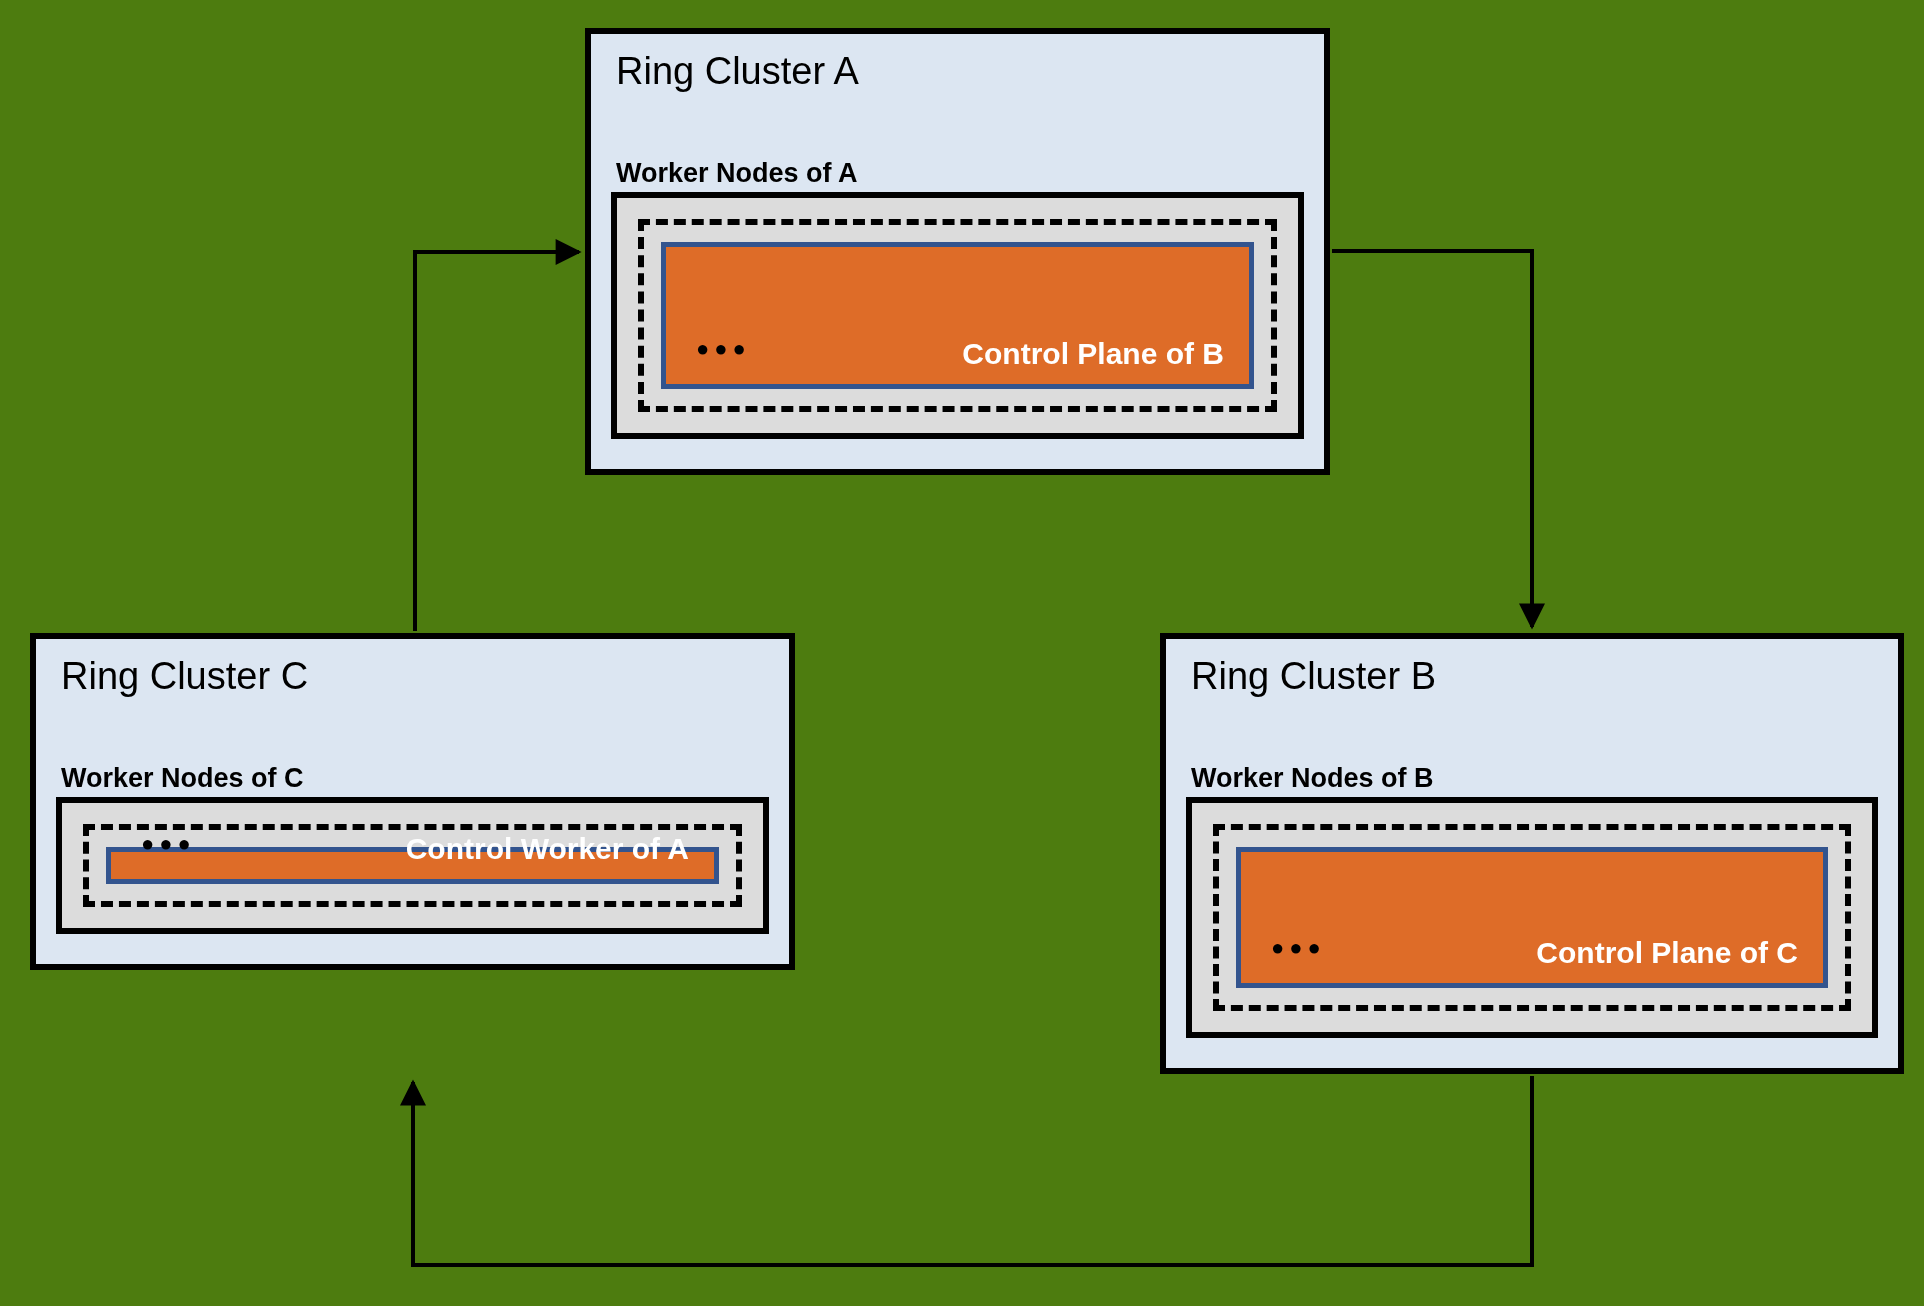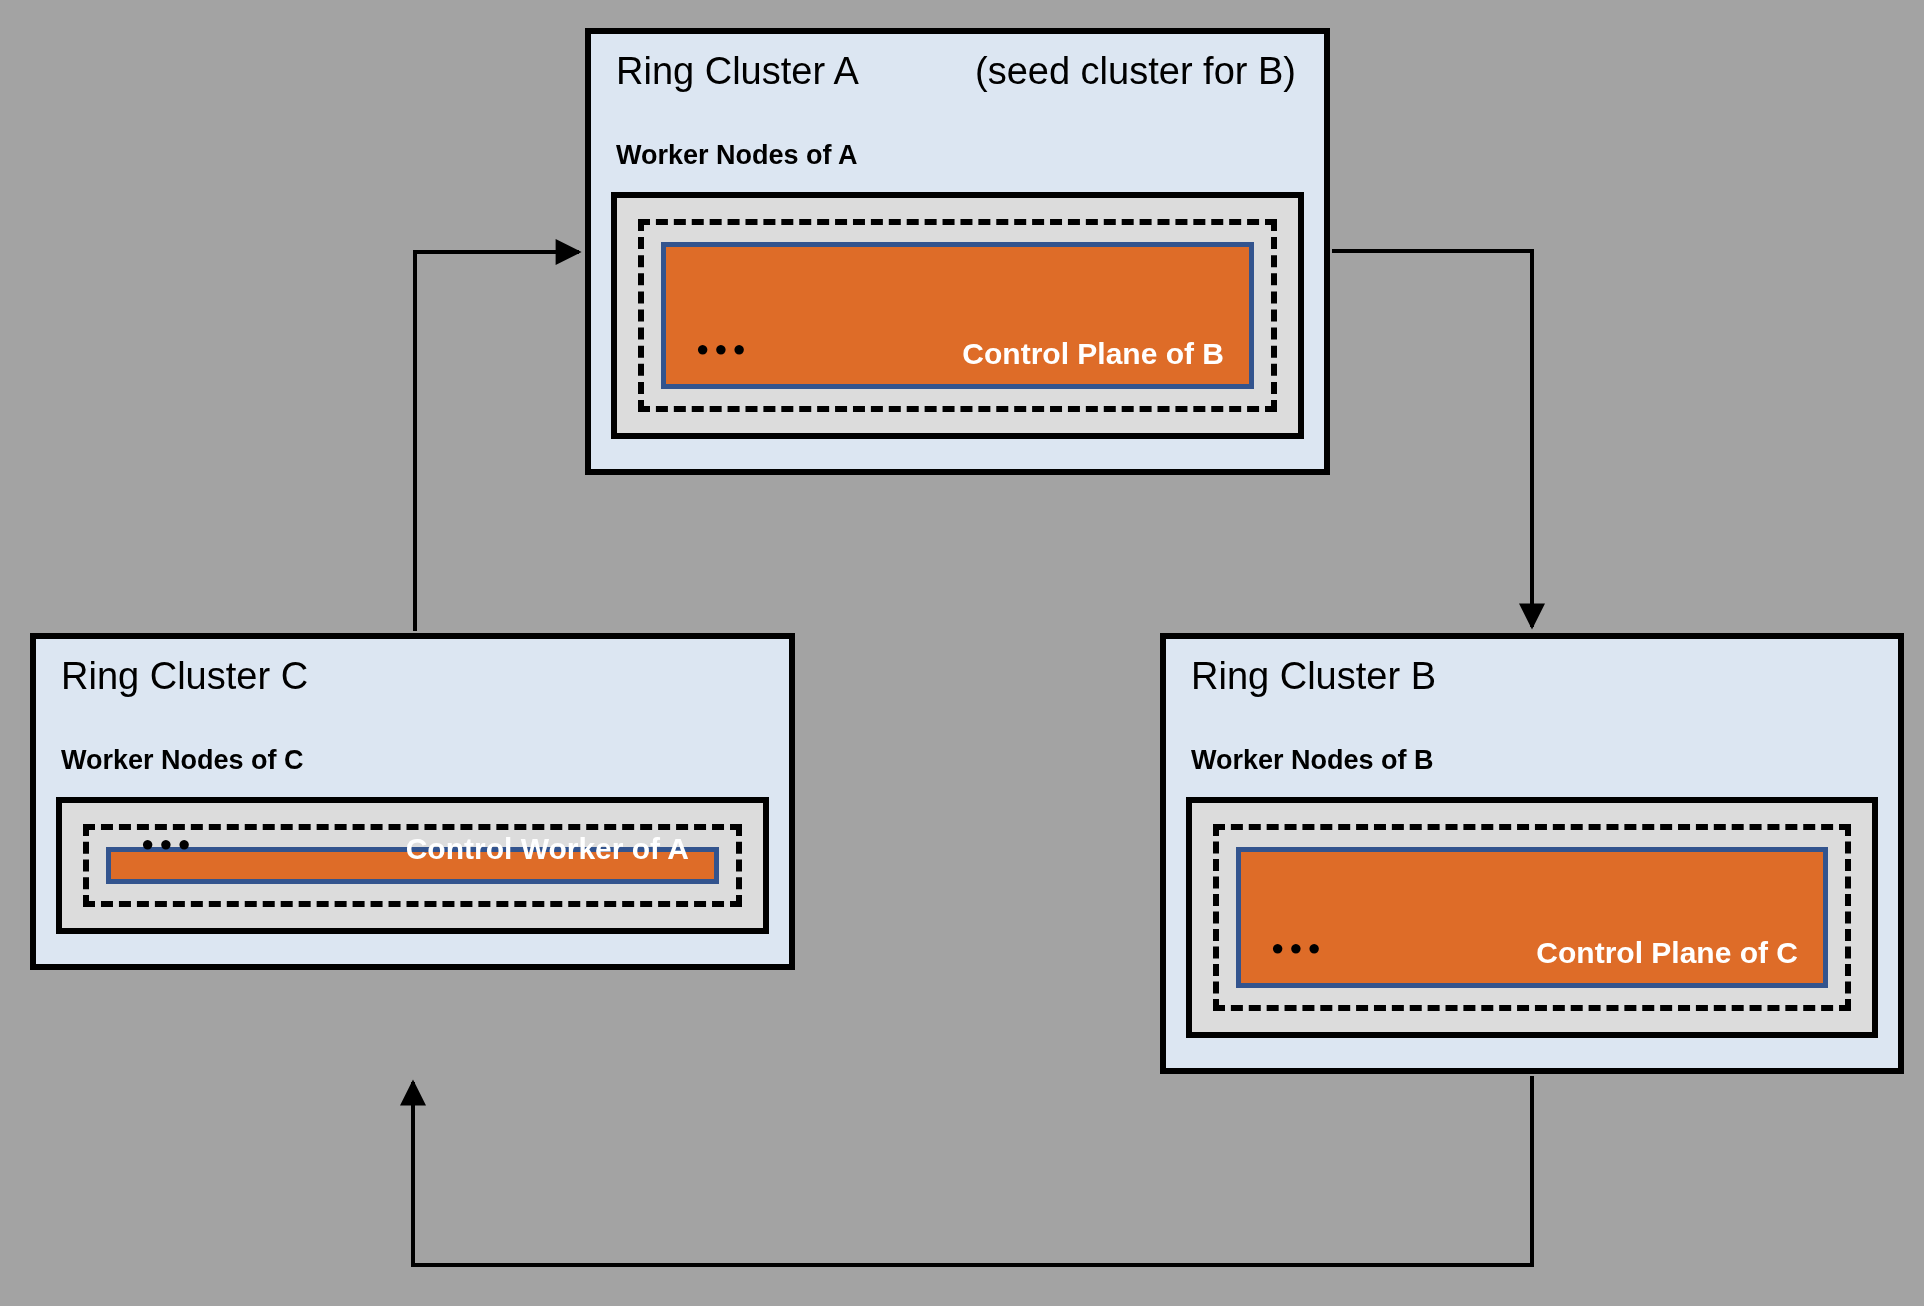--- a/index.html
+++ b/index.html
@@ -9,21 +9,21 @@
     --control-plane-border:#33548e;
     --outline:#000000;
     --control-plane-text:#ffffff;
   }
   *{box-sizing:border-box;margin:0;padding:0;}
   html,body{background:#ffffff;}
   body{font-family:"Liberation Sans", sans-serif;}
   .canvas{
     position:relative;
     width:1924px;height:1306px;
-    background:#a3a3a3;
+    background:#4d7c0f;
     overflow:hidden;
     text-align:center;
   }
   .cluster{
     position:absolute;
     background:var(--cluster-bg);
     border:6px solid var(--outline);
   }
   #cluster-a{left:585px;top:28px;width:745px;height:447px;}
   #cluster-c{left:30px;top:633px;width:765px;height:337px;}
@@ -33,21 +33,21 @@
     justify-content:space-between;
     align-items:flex-start;
     padding:16px 28px 0 25px;
     font-size:38px;
     line-height:1.15;
     color:#000;
     white-space:nowrap;
   }
   .worker-label{
     position:absolute;
-    top:106px;left:25px;
+    top:124px;left:25px;
     font-size:27px;
     font-weight:bold;
     color:#000;
   }
   .worker-box{
     position:absolute;
     left:20px;right:20px;top:158px;bottom:30px;
     background:var(--node-bg);
     border:6px solid var(--outline);
     padding:21px;
@@ -94,21 +94,20 @@
   }
 </style>
 </head>
 <body>
 
 <div class="canvas">
 
   <div class="cluster" id="cluster-a">
     <div class="title-row">
       <span>Ring Cluster A</span>
-      <span>(seed cluster for B)</span>
     </div>
     <div class="worker-label">Worker Nodes of A</div>
     <div class="worker-box">
       <div class="dashed-box">
         <div class="control-plane">
           <span class="dots">●●●</span>
           <span class="cp-label">Control Plane of B</span>
         </div>
       </div>
     </div>

